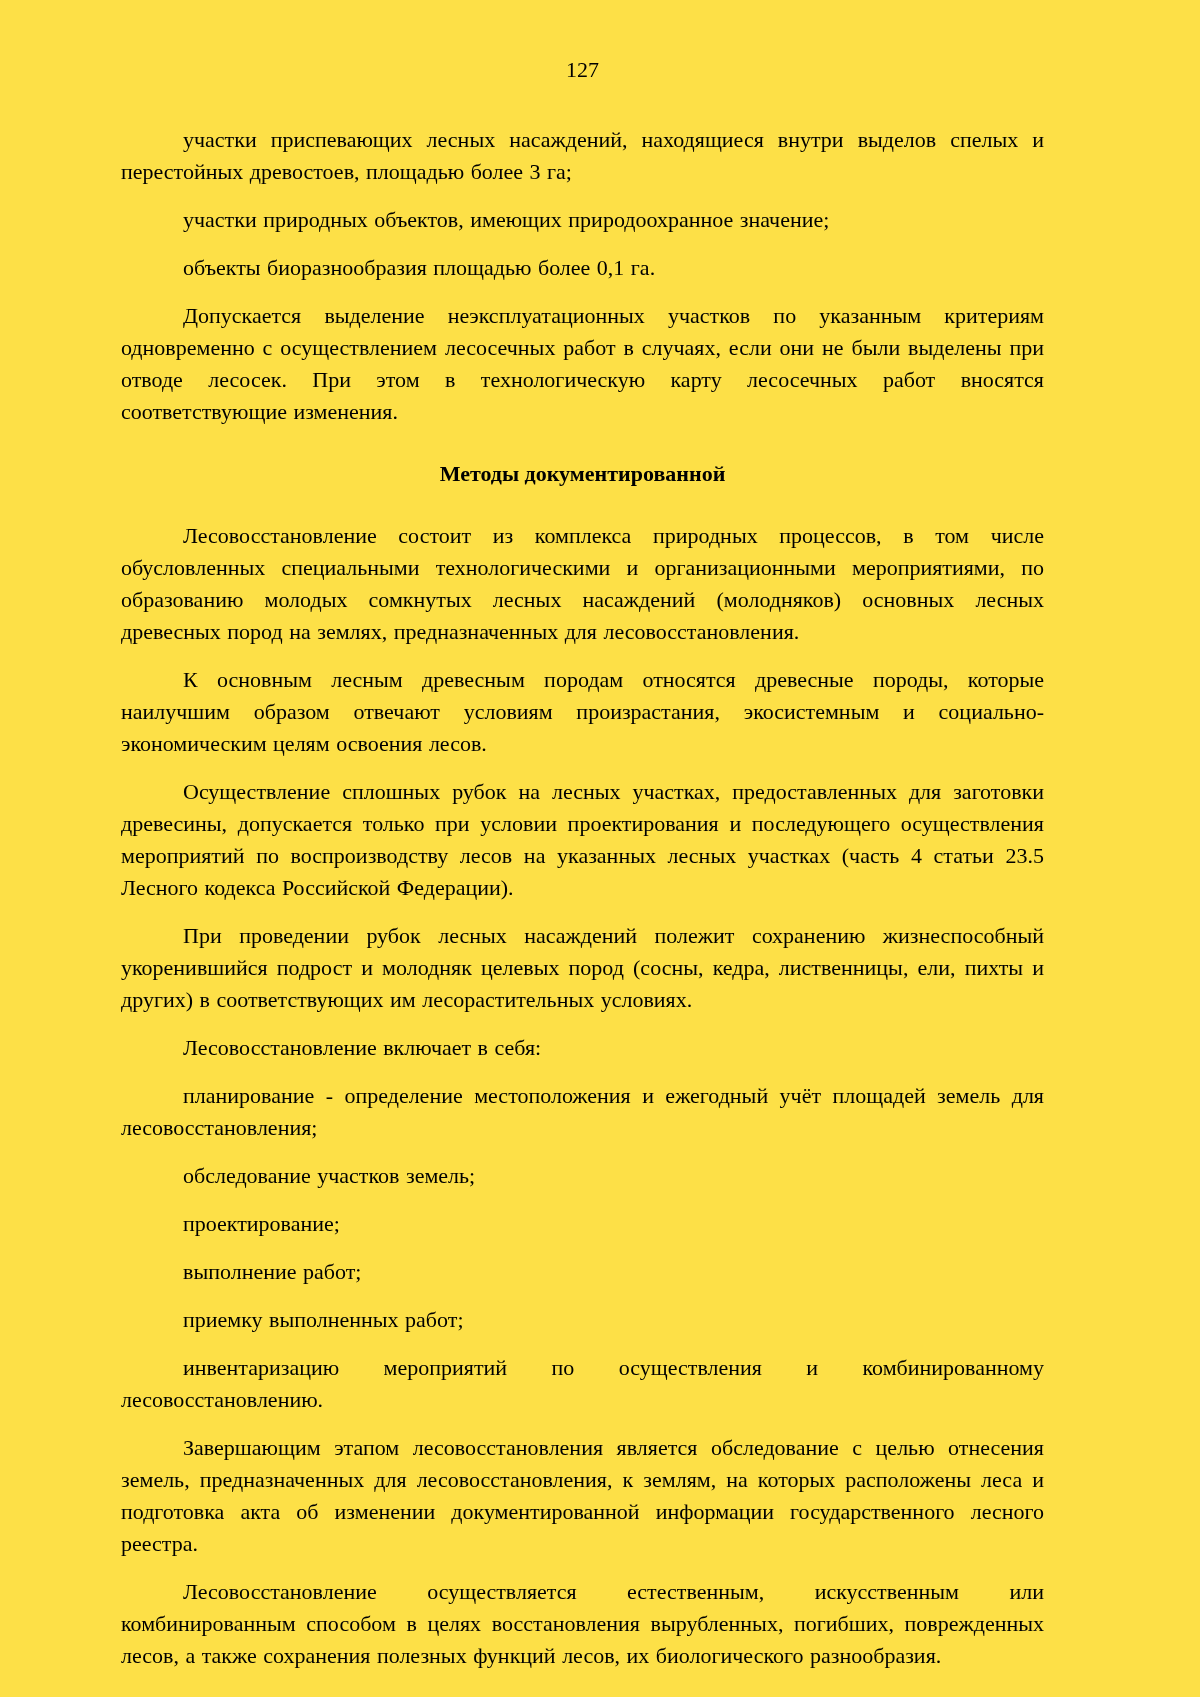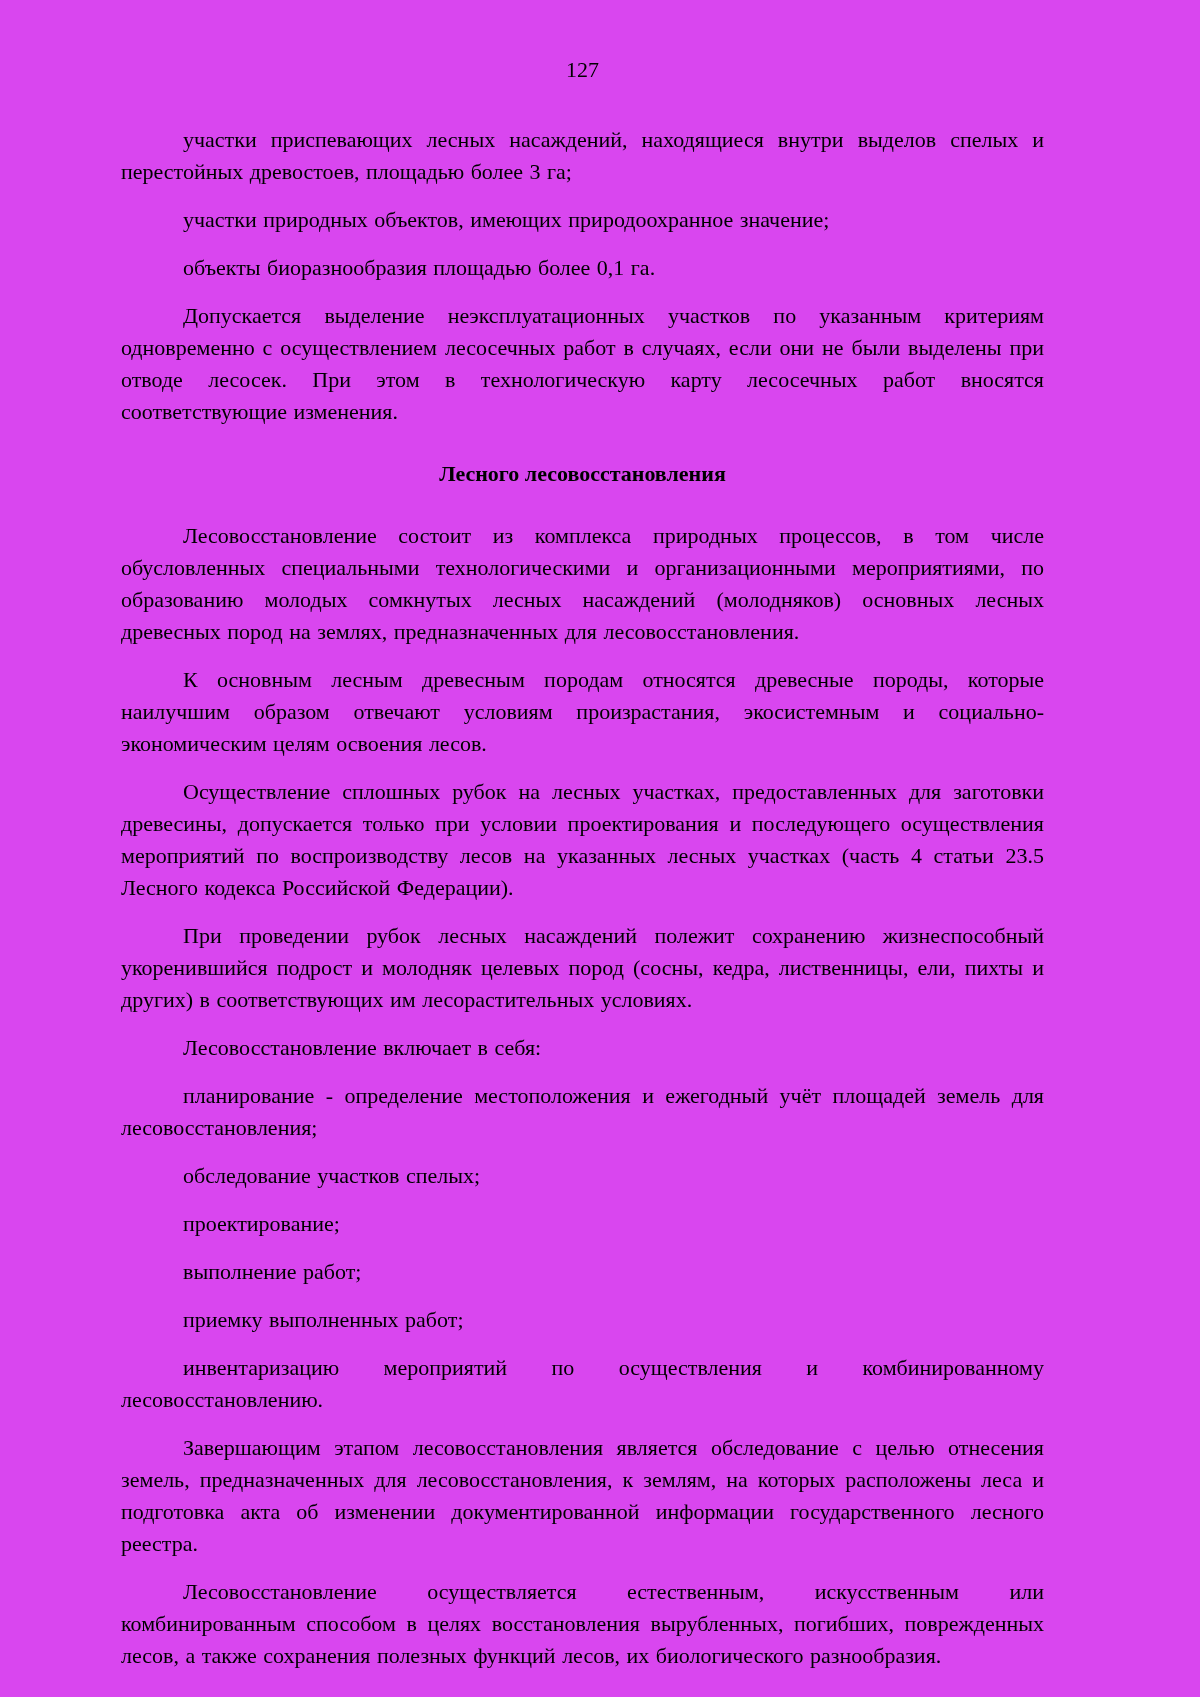--- a/index.html
+++ b/index.html
@@ -12,21 +12,21 @@
     height: 1697px;
     font-family: "Liberation Serif", "DejaVu Serif", serif;
     color: #000000;
     -webkit-font-smoothing: antialiased;
   }
   .page {
     box-sizing: border-box;
     width: 1200px;
     height: 1697px;
     padding: 56px 140px 40px 105px;
-    background: #d946ef;
+    background: #fde047;
     overflow: hidden;
   }
   .page-number {
     text-align: center;
     font-size: 22px;
     line-height: 28px;
     margin: 0 0 40px 0;
   }
   .para {
     margin: 16px;
@@ -50,29 +50,29 @@
 
 <div class="page">
 
   <div class="page-number">127</div>
 
   <p class="para">участки приспевающих лесных насаждений, находящиеся внутри выделов спелых и перестойных древостоев, площадью более 3 га;</p>
   <p class="para">участки природных объектов, имеющих природоохранное значение;</p>
   <p class="para">объекты биоразнообразия площадью более 0,1 га.</p>
   <p class="para">Допускается выделение неэксплуатационных участков по указанным критериям одновременно с осуществлением лесосечных работ в случаях, если они не были выделены при отводе лесосек. При этом в технологическую карту лесосечных работ вносятся соответствующие изменения.</p>
 
-  <h2 class="section-heading">Лесного лесовосстановления</h2>
+  <h2 class="section-heading">Методы документированной</h2>
 
   <p class="para">Лесовосстановление состоит из комплекса природных процессов, в том числе обусловленных специальными технологическими и организационными мероприятиями, по образованию молодых сомкнутых лесных насаждений (молодняков) основных лесных древесных пород на землях, предназначенных для лесовосстановления.</p>
   <p class="para">К основным лесным древесным породам относятся древесные породы, которые наилучшим образом отвечают условиям произрастания, экосистемным и социально-экономическим целям освоения лесов.</p>
   <p class="para">Осуществление сплошных рубок на лесных участках, предоставленных для заготовки древесины, допускается только при условии проектирования и последующего осуществления мероприятий по воспроизводству лесов на указанных лесных участках (часть 4 статьи 23.5 Лесного кодекса Российской Федерации).</p>
   <p class="para">При проведении рубок лесных насаждений полежит сохранению жизнеспособный укоренившийся подрост и молодняк целевых пород (сосны, кедра, лиственницы, ели, пихты и других) в соответствующих им лесорастительных условиях.</p>
   <p class="para">Лесовосстановление включает в себя:</p>
   <p class="para">планирование - определение местоположения и ежегодный учёт площадей земель для лесовосстановления;</p>
-  <p class="para">обследование участков спелых;</p>
+  <p class="para">обследование участков земель;</p>
   <p class="para">проектирование;</p>
   <p class="para">выполнение работ;</p>
   <p class="para">приемку выполненных работ;</p>
   <p class="para">инвентаризацию мероприятий по осуществления и комбинированному лесовосстановлению.</p>
   <p class="para">Завершающим этапом лесовосстановления является обследование с целью отнесения земель, предназначенных для лесовосстановления, к землям, на которых расположены леса и подготовка акта об изменении документированной информации государственного лесного реестра.</p>
   <p class="para">Лесовосстановление осуществляется естественным, искусственным или комбинированным способом в целях восстановления вырубленных, погибших, поврежденных лесов, а также сохранения полезных функций лесов, их биологического разнообразия.</p>
 
 </div>
 
 </body></html>

